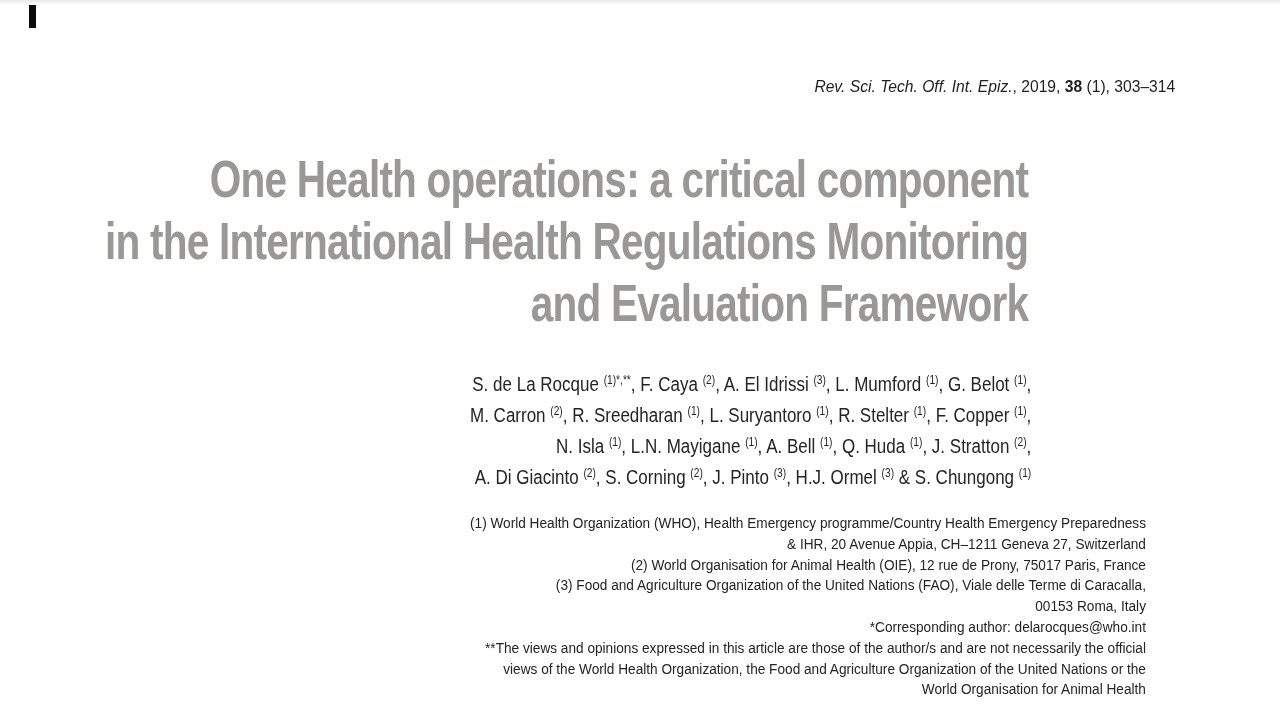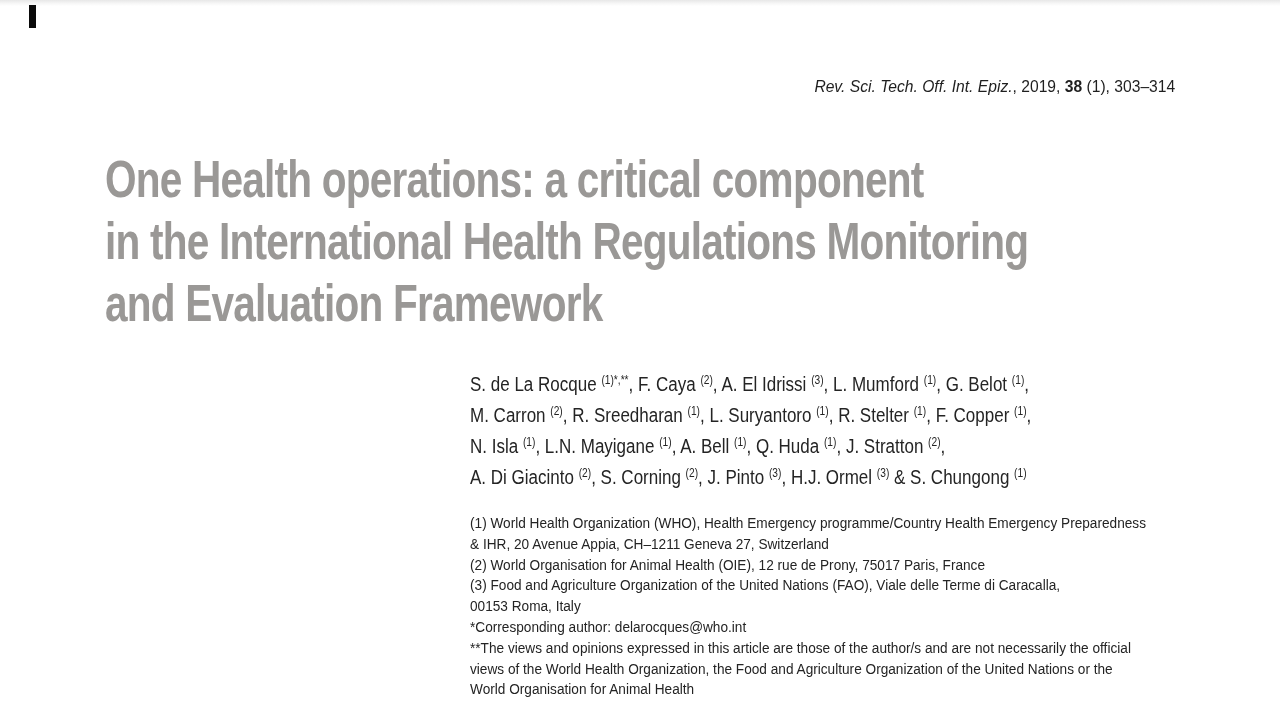--- a/index.html
+++ b/index.html
@@ -3,20 +3,21 @@
 <meta charset="utf-8">
 <style>
   html, body { margin: 0; padding: 0; background: #ffffff; }
   .page {
     position: relative;
     width: 1280px;
     height: 720px;
     background: #ffffff;
     overflow: hidden;
     font-family: "Liberation Sans", sans-serif;
+    text-align: right;
   }
   .top-edge-shadow {
     position: absolute;
     left: 0; top: 0;
     width: 1280px; height: 6px;
     background: linear-gradient(to bottom, #e7e7e7 0%, #f5f5f5 50%, #ffffff 100%);
   }
   .caret-mark {
     position: absolute;
     left: 29px; top: 5px;

